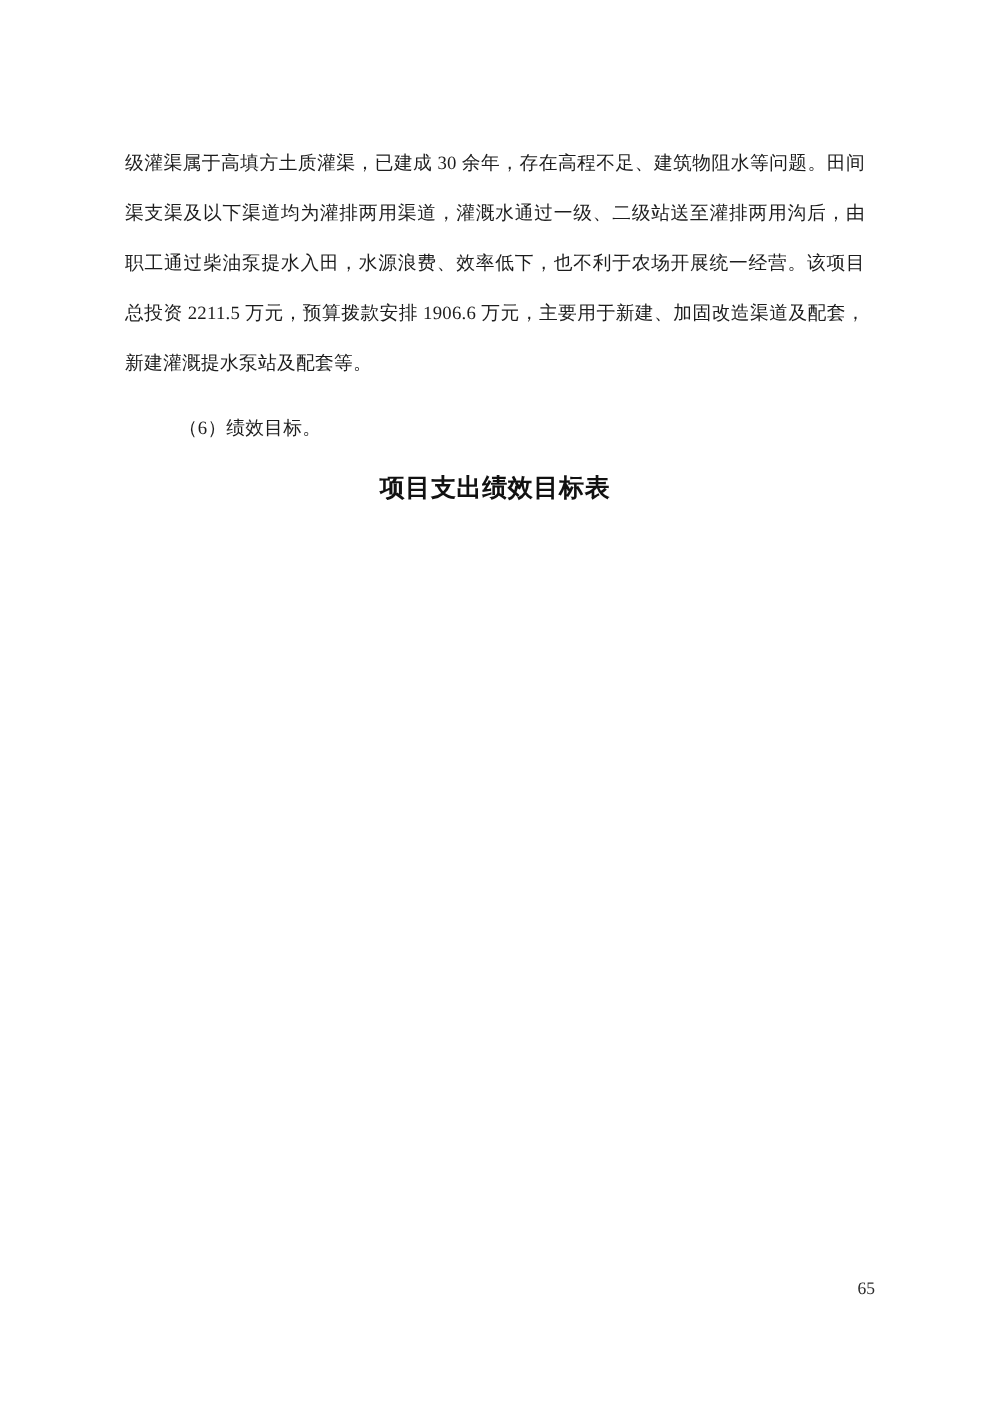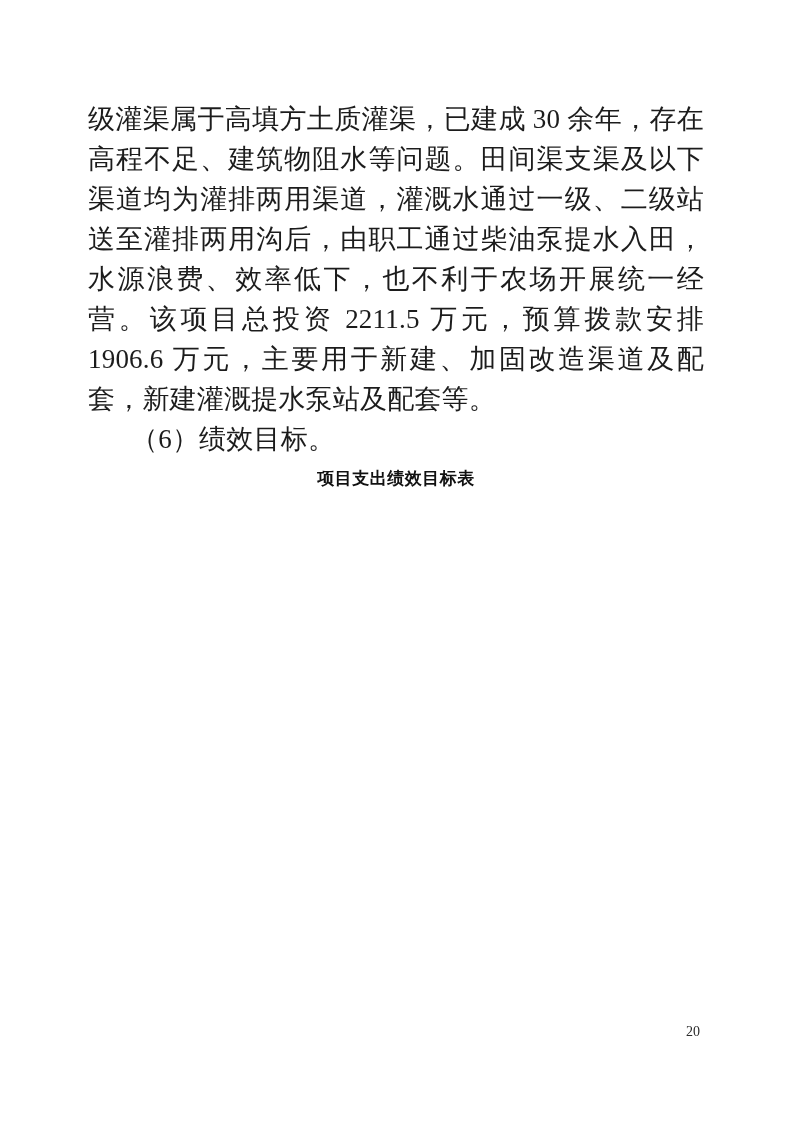--- a/index.html
+++ b/index.html
@@ -20,34 +20,34 @@
     background: #ffffff;
   }
   .content {
     position: absolute;
     top: 99px;
     left: 88px;
     width: 616px;
     color: #1c1c1c;
   }
   .para {
-    margin: 0;
-    font-size: 27px;
+    margin: 12px;
+    font-size: 15px;
     line-height: 40px;
     text-align: justify;
     text-justify: inter-character;
     word-break: normal;
     letter-spacing: 0.2px;
   }
   .para.indent {
     text-indent: 43px;
   }
   .table-title {
     margin: 4px 0 0 0;
-    font-size: 17px;
+    font-size: 20px;
     line-height: 32px;
     text-align: center;
     font-weight: bold;
     font-family: "Liberation Sans", sans-serif;
     color: #111111;
     letter-spacing: 0.5px;
   }
   .page-number {
     position: absolute;
     top: 1024px;
@@ -60,14 +60,14 @@
 </style>
 </head>
 <body>
 
 <div class="page">
   <div class="content">
     <p class="para">级灌渠属于高填方土质灌渠，已建成 30 余年，存在高程不足、建筑物阻水等问题。田间渠支渠及以下渠道均为灌排两用渠道，灌溉水通过一级、二级站送至灌排两用沟后，由职工通过柴油泵提水入田，水源浪费、效率低下，也不利于农场开展统一经营。该项目总投资 2211.5 万元，预算拨款安排 1906.6 万元，主要用于新建、加固改造渠道及配套，新建灌溉提水泵站及配套等。</p>
     <p class="para indent">（6）绩效目标。</p>
     <h3 class="table-title">项目支出绩效目标表</h3>
   </div>
-  <div class="page-number">20</div>
+  <div class="page-number">65</div>
 </div>
 
 </body></html>

